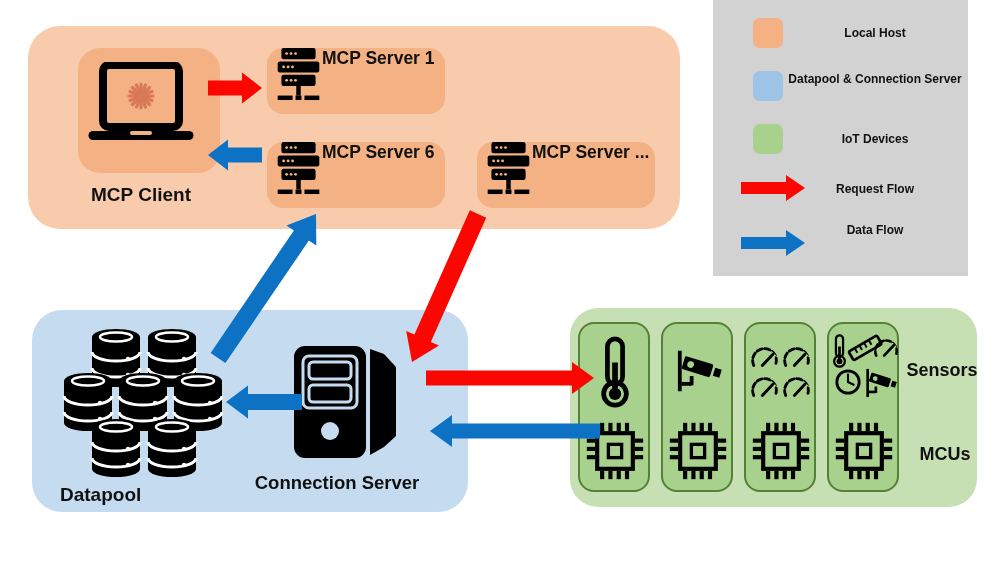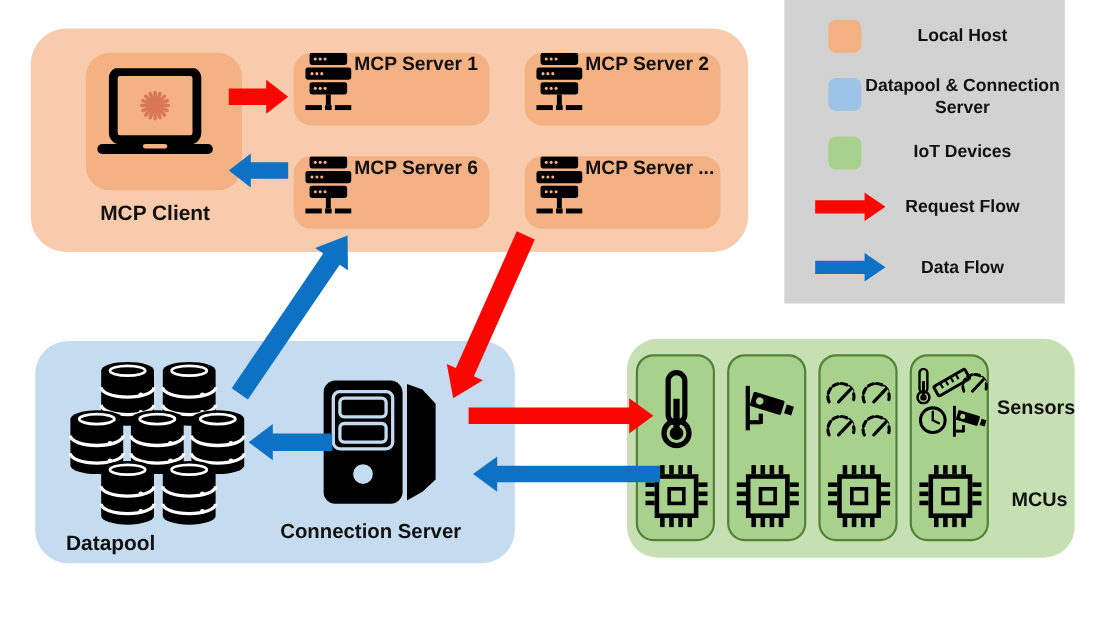--- a/index.html
+++ b/index.html
@@ -21,21 +21,21 @@
   .server-tile svg{flex:0 0 auto;margin-left:9px;}
   .server-label{font-size:17.5px;white-space:nowrap;margin-left:1px;}
   
   .datapool-label{left:28px;top:174px;width:162px;text-align:left;font-size:19px;}
   .conn-label{left:220px;top:162px;width:170px;text-align:center;font-size:18.5px;line-height:21px;}
   
   .iot-col{top:14px;width:72px;height:170px;background:#A9D18E;border:2px solid #538135;border-radius:16px;box-sizing:border-box;}
   .iot-side-label{width:90px;text-align:center;font-size:18px;}
   
   .swatch{left:40px;width:30px;height:30px;border-radius:7px;}
-  .legend-label{left:72px;width:180px;text-align:center;font-size:16px;line-height:20px;}
+  .legend-label{left:72px;width:180px;text-align:center;font-size:12px;line-height:20px;}
   .legend-arrow{left:28px;}
   
   .flow-red{fill:#FB0702;}
   .flow-blue{fill:#0D72C4;}
   #arrow-overlay{left:0;top:0;pointer-events:none;z-index:40;}
 </style>
 </head>
 <body>
 
 <svg width="0" height="0" style="position:absolute" aria-hidden="true">
@@ -147,26 +147,20 @@
       </svg>
       <div class="abs client-label" style="left:-40px;top:136px;width:206px">MCP Client</div>
     </div>
 
     <div class="abs server-tile" style="left:239px;top:22px">
       <svg width="45" height="55" viewBox="0 0 60 74">
           <use href="#ic-server"></use>
         </svg>
       <span class="server-label">MCP Server 1</span>
     </div>
-    <div class="abs server-tile" style="left:449px;top:22px">
-      <svg width="45" height="55" viewBox="0 0 60 74">
-          <use href="#ic-server"></use>
-        </svg>
-      <span class="server-label">MCP Server 2</span>
-    </div>
     <div class="abs server-tile" style="left:239px;top:116px">
       <svg width="45" height="55" viewBox="0 0 60 74">
           <use href="#ic-server"></use>
         </svg>
       <span class="server-label">MCP Server 6</span>
     </div>
     <div class="abs server-tile" style="left:449px;top:116px">
       <svg width="45" height="55" viewBox="0 0 60 74">
           <use href="#ic-server"></use>
         </svg>
@@ -270,21 +264,21 @@
     <div class="abs legend-label" style="top:129px">IoT Devices</div>
 
     <svg class="abs legend-arrow" style="top:174px" width="64" height="28" viewBox="0 0 64 28">
       <polygon class="flow-red" points="0,8 45,8 45,1 64,14 45,27 45,20 0,20"></polygon>
     </svg>
     <div class="abs legend-label" style="top:179px">Request Flow</div>
 
     <svg class="abs legend-arrow" style="top:229px" width="64" height="28" viewBox="0 0 64 28">
       <polygon class="flow-blue" points="0,8 45,8 45,1 64,14 45,27 45,20 0,20"></polygon>
     </svg>
-    <div class="abs legend-label" style="top:234px">Data Flow</div>
+    <div class="abs legend-label" style="top:220px">Data Flow</div>
   </div>
 
   <svg id="arrow-overlay" class="abs" width="997" height="561" viewBox="0 0 997 561">
     <polygon class="flow-red" points="208,80.5 242,80.5 242,72.5 262,88 242,103.5 242,95.5 208,95.5"></polygon>
     <polygon class="flow-blue" points="262,147.5 228,147.5 228,139.5 208,155 228,170.5 228,162.5 262,162.5"></polygon>
     <polygon class="flow-blue" points="225.4,363.1 308.8,240.6 316.3,245.6 316,214 286.5,225.4 293.9,230.4 210.6,353.0"></polygon>
     <polygon class="flow-red" points="469.8,210.3 414.4,334.6 406.2,331.0 412,362 439.0,345.6 430.8,342.0 486.2,217.7"></polygon>
     <polygon class="flow-blue" points="302,394 248,394 248,385.5 226,402 248,418.5 248,410 302,410"></polygon>
     <polygon class="flow-red" points="426,370.5 572,370.5 572,362 594,378 572,394 572,385.5 426,385.5"></polygon>
     <polygon class="flow-blue" points="600,423.5 452,423.5 452,415 430,431 452,447 452,438.5 600,438.5"></polygon>

